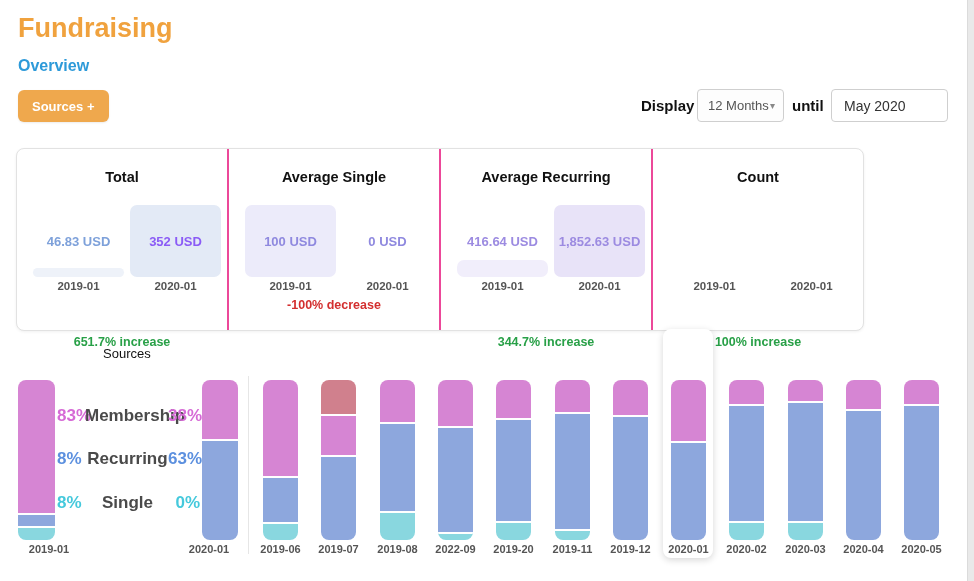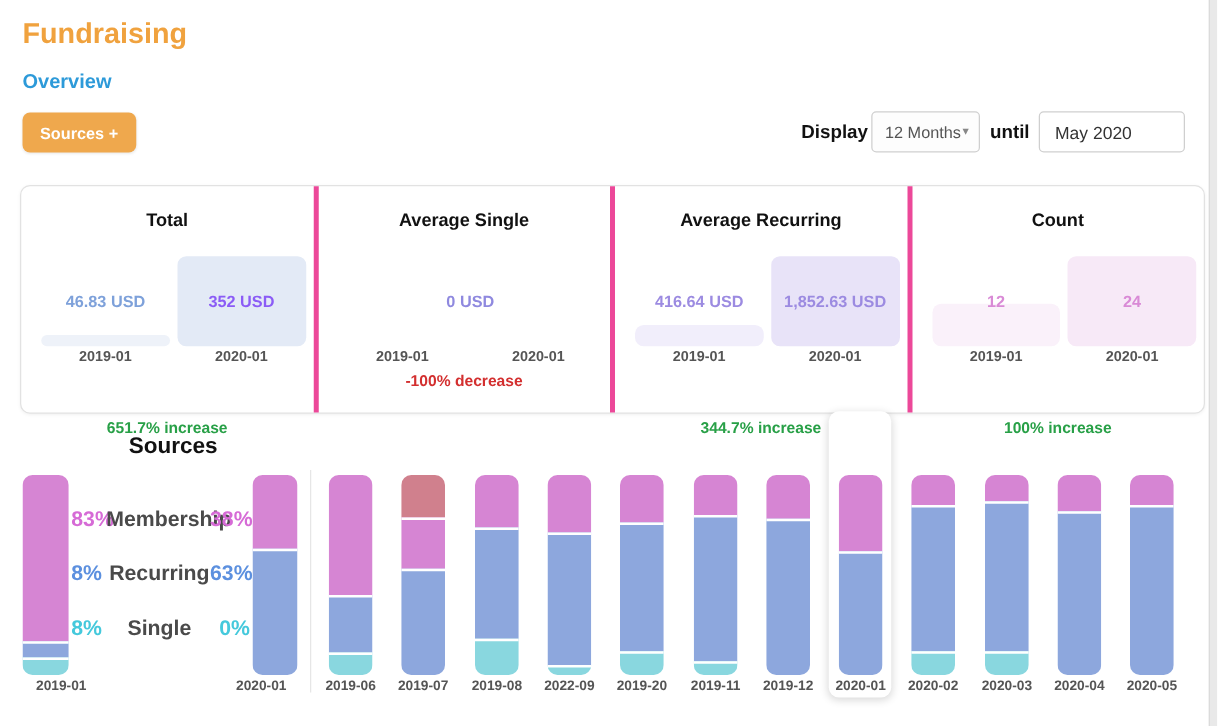--- a/index.html
+++ b/index.html
@@ -1,52 +1,52 @@
 <!DOCTYPE html>
 <html><head>
 <meta charset="utf-8">
 <style>
   html,body{margin:0;padding:0;background:#fff;}
   body{font-family:"Liberation Sans","DejaVu Sans",sans-serif;}
   #page{position:relative;width:974px;height:581px;background:#fff;overflow:hidden;}
 
-  .page-title{position:absolute;left:18px;top:13px;font-size:23px;font-weight:bold;color:#F0A23E;}
+  .page-title{position:absolute;left:18px;top:13px;font-size:27px;font-weight:bold;color:#F0A23E;}
   .page-subtitle{position:absolute;left:18px;top:57px;font-size:16px;font-weight:bold;color:#2D9AD9;}
 
   .filters-btn{position:absolute;left:18px;top:90px;height:32px;padding:0 14px;background:#EFA84D;
     border:none;border-radius:6px;color:#fff;font-weight:bold;font-size:13px;cursor:pointer;
     font-family:inherit;box-shadow:0 1px 2px rgba(0,0,0,.08);}
 
   .display-label{position:absolute;left:641px;top:97px;font-size:15px;font-weight:bold;color:#111;}
   .period-select{position:absolute;left:697px;top:89px;width:87px;height:33px;border:1px solid #cfcfcf;
     border-radius:4px;background:#fdfdfd;display:flex;align-items:center;justify-content:space-between;
     padding:0 8px 0 10px;box-sizing:border-box;cursor:pointer;}
   .period-select .sel-text{font-size:13px;color:#555;}
   .period-select .caret{font-size:10px;color:#888;}
   .until-label{position:absolute;left:792px;top:97px;font-size:15px;font-weight:bold;color:#111;}
   .until-input{position:absolute;left:831px;top:89px;width:117px;height:33px;border:1px solid #cfcfcf;
     border-radius:4px;box-sizing:border-box;padding:0 0 0 12px;font-size:14px;color:#333;font-family:inherit;}
 
-  .summary-card{position:absolute;left:16px;top:148px;width:948px;height:183px;background:#fff;
+  .summary-card{position:absolute;left:16px;top:148px;width:848px;height:183px;background:#fff;
     border:1px solid #E2E2E2;border-radius:8px;box-shadow:0 1px 3px rgba(0,0,0,.06);display:flex;z-index:1;box-sizing:border-box;}
   .card-section{flex:1;position:relative;}
-  .card-section + .card-section{border-left:4px solid #ec4899;}
+  .card-section + .card-section{border-left:2px solid #ec4899;}
   .metric-title{position:absolute;left:0;right:0;top:20px;text-align:center;font-size:14.5px;font-weight:bold;color:#111;}
   .cols{position:absolute;left:16px;right:6px;top:56px;height:72px;display:flex;gap:6px;}
   .col{flex:1;position:relative;}
   .col .box{position:absolute;left:0;right:0;bottom:0;border-radius:7px;}
   .col .val{position:absolute;left:-8px;right:-8px;top:50%;transform:translateY(-50%);text-align:center;
     font-size:13px;font-weight:bold;z-index:2;white-space:nowrap;}
   .dates{position:absolute;left:16px;right:6px;top:131px;display:flex;gap:6px;}
   .dates .date{flex:1;text-align:center;font-size:11.5px;font-weight:bold;color:#555;}
   .metric-change{position:absolute;left:0;right:0;top:149px;text-align:center;font-size:12.5px;font-weight:bold;}
   .metric-change.increase{color:#28A047;margin-top:37px;}
   .metric-change.decrease{color:#D32F2F;}
 
-  .sources-title{position:absolute;left:103px;top:346px;font-size:18px;font-weight:bold;color:#111;}
+  .sources-title{position:absolute;left:103px;top:346px;font-size:13px;font-weight:normal;color:#111;}
 
   .row-label{position:absolute;font-size:17px;font-weight:bold;line-height:14px;}
   .legend-label{color:#4A4A4A;text-align:center;}
 
   .series-divider{position:absolute;left:248px;top:376px;width:1px;height:178px;background:#E6E6E6;}
 
   .sbar{position:absolute;top:380px;height:160px;border-radius:8px;overflow:hidden;display:flex;
     flex-direction:column;z-index:3;}
   .sbar .seg{width:100%;}
   .sbar .seg + .seg{border-top:2px solid #fff;box-sizing:border-box;}
@@ -91,20 +91,24 @@
         <div class="dates">
           <div class="date">2019-01</div>
           <div class="date">2020-01</div>
         </div>
         <div class="metric-change increase">651.7% increase</div>
       </div>
       <div class="card-section">
         <div class="metric-title">Average Single</div>
         <div class="cols">
           <div class="col">
+            <div class="box" style="height: 100%; background: rgb(236, 235, 250);"></div>
+            <div class="val" style="color: rgb(143, 137, 223);">100 USD</div>
+          </div>
+          <div class="col">
             <div class="val" style="color: rgb(143, 137, 223);">0 USD</div>
           </div>
         </div>
         <div class="dates">
           <div class="date">2019-01</div>
           <div class="date">2020-01</div>
         </div>
         <div class="metric-change decrease">-100% decrease</div>
       </div>
       <div class="card-section">
@@ -120,30 +124,20 @@
           </div>
         </div>
         <div class="dates">
           <div class="date">2019-01</div>
           <div class="date">2020-01</div>
         </div>
         <div class="metric-change increase">344.7% increase</div>
       </div>
       <div class="card-section">
         <div class="metric-title">Count</div>
-        <div class="cols">
-          <div class="col">
-            <div class="box" style="height: 47%; background: rgb(250, 241, 250);"></div>
-            <div class="val" style="color: rgb(217, 138, 214);">12</div>
-          </div>
-          <div class="col">
-            <div class="box" style="height: 100%; background: rgb(247, 233, 247);"></div>
-            <div class="val" style="color: rgb(217, 138, 214);">24</div>
-          </div>
-        </div>
         <div class="dates">
           <div class="date">2019-01</div>
           <div class="date">2020-01</div>
         </div>
         <div class="metric-change increase">100% increase</div>
       </div>
     </div>
 
   <div class="sources-title">Sources</div>
   <div class="series-divider"></div>

